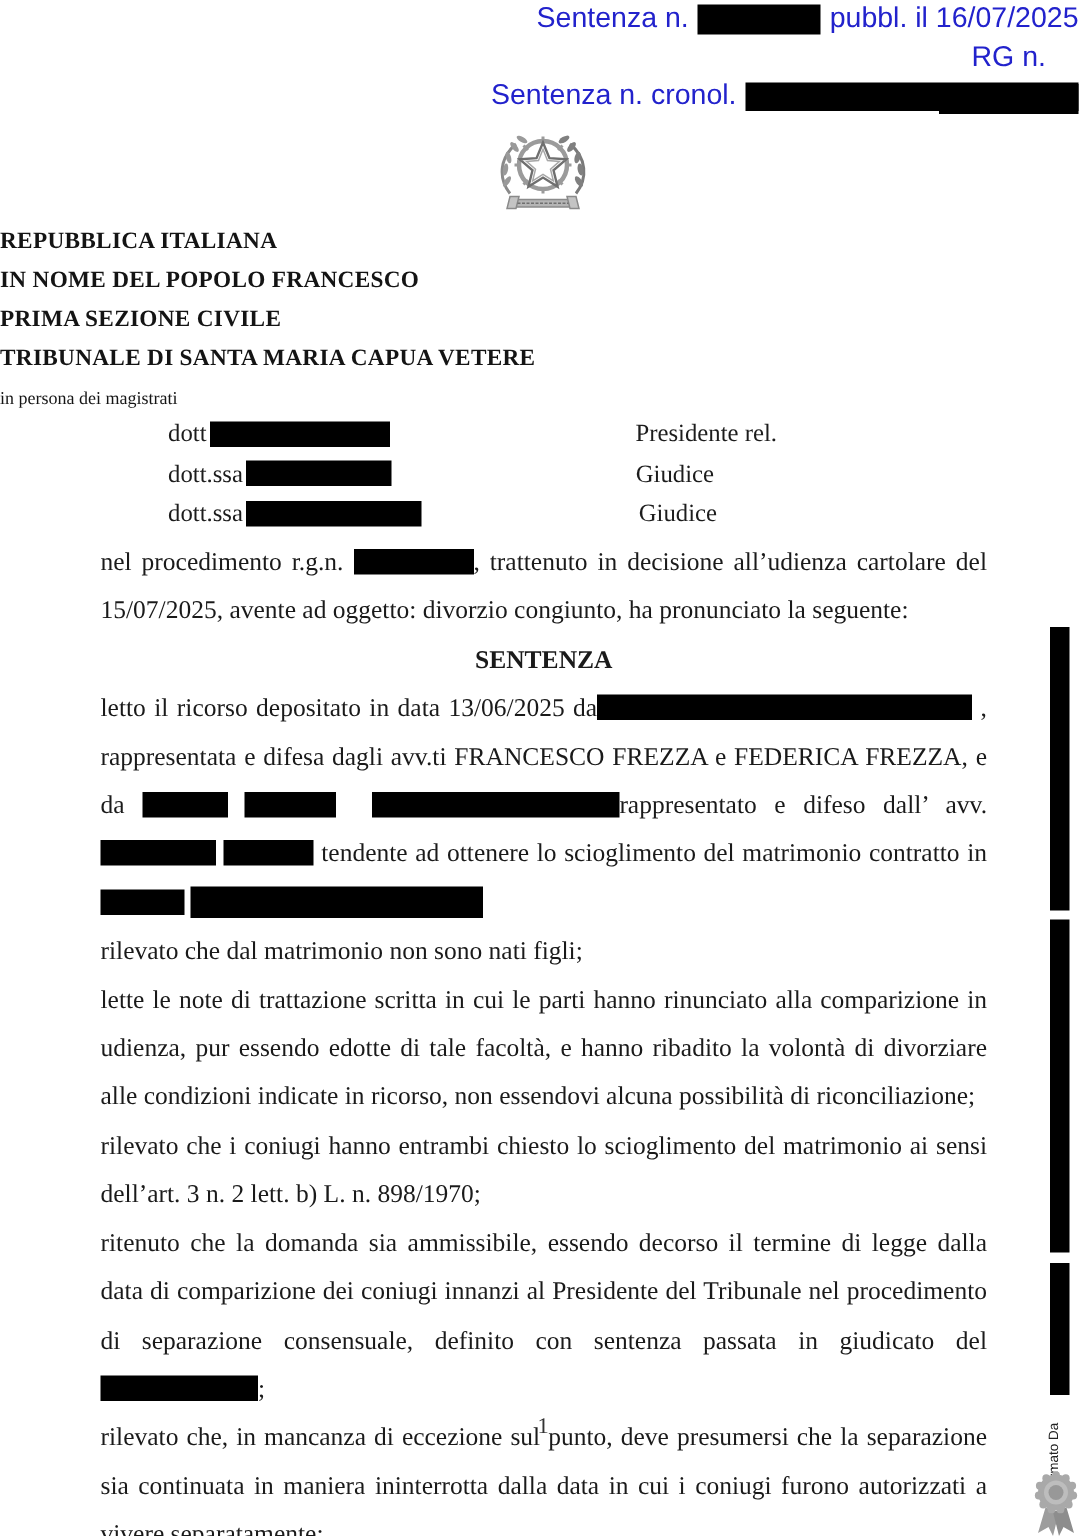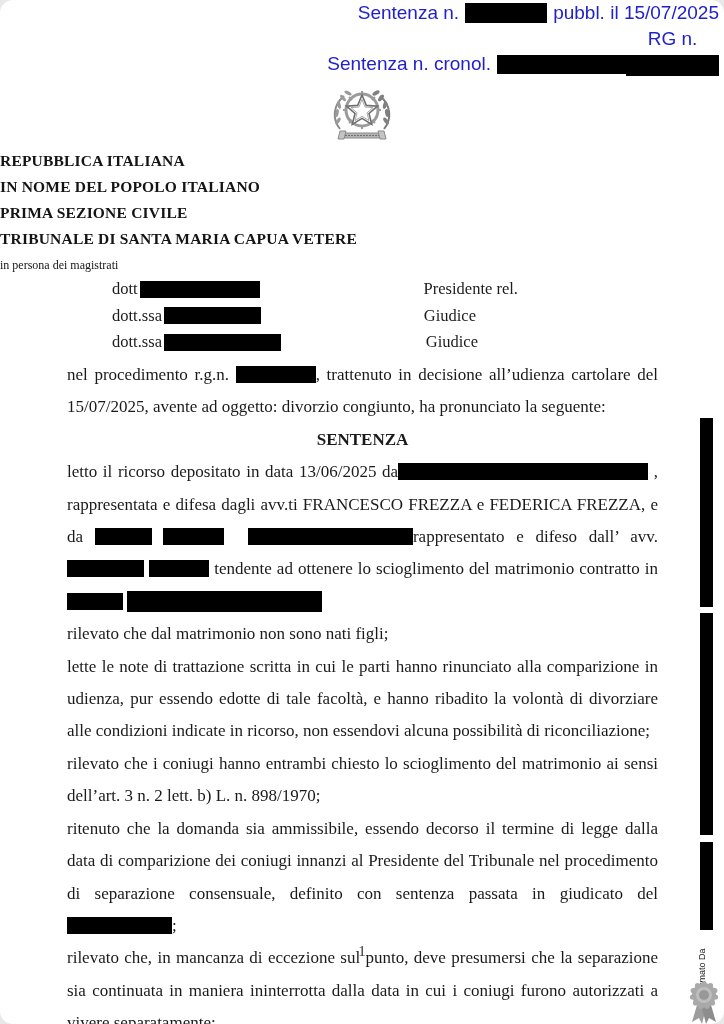--- a/index.html
+++ b/index.html
@@ -1,20 +1,19 @@
 <!DOCTYPE html>
 <html><head>
 <meta charset="utf-8">
 <style>
   html,body{margin:0;padding:0;background:#e8e8e8;}
   .page{
     position:relative;width:724px;height:1024px;background:#ffffff;
     font-family:"Liberation Serif", serif;color:#1c1c1c;overflow:hidden;
     margin:0 auto;
-    border-radius:13px;
   }
   
   .stamp{
     position:absolute;right:5px;font-family:"Liberation Sans", sans-serif;
     font-size:19px;color:#2222cc;white-space:nowrap;display:flex;align-items:center;gap:6px;
   }
   .stamp.l1{top:2px;}
   .stamp.l2{top:28px;flex-direction:column;}
   .stamp.l3{top:53px;}
   .redact{display:inline-block;background:#000;height:17px;vertical-align:-3px;}
@@ -51,21 +50,21 @@
   .ribbon{position:absolute;left:685px;top:981px;width:38px;height:43px;}
 </style>
 </head>
 <body>
 
 <div class="page">
 
   <div class="stamp l1">
     <span>Sentenza n.</span>
       <span class="redact" style="width:82px"></span>
-    <span>pubbl. il 15/07/2025</span>
+    <span>pubbl. il 16/07/2025</span>
   </div>
   <div class="stamp l2">
     <span>RG n.</span>
       <span class="redact" style="width:93px"></span>
   </div>
   <div class="stamp l3">
     <span>Sentenza n. cronol.</span>
       <span class="redact" style="width:222px;height:19px"></span>
   </div>
 
@@ -106,21 +105,21 @@
 
       <path d="M14 48 L54 48 L56 53 L12 53 Z" fill="#b5b5b5" stroke="#8a8a8a" stroke-width="1"></path>
       <path d="M12 46 L18 46 L16 54 L10 54 Z" fill="#c4c4c4" stroke="#8a8a8a" stroke-width="1"></path>
       <path d="M50 46 L56 46 L58 54 L52 54 Z" fill="#c4c4c4" stroke="#8a8a8a" stroke-width="1"></path>
       <line x1="17" y1="50.5" x2="51" y2="50.5" stroke="#6f6f6f" stroke-width="1" stroke-dasharray="2 1"></line>
     </svg>
   </div>
 
   <div class="headings">
     <div>REPUBBLICA ITALIANA</div>
-    <div>IN NOME DEL POPOLO ITALIANO</div>
+    <div>IN NOME DEL POPOLO FRANCESCO</div>
     <div>PRIMA SEZIONE CIVILE</div>
     <div>TRIBUNALE DI SANTA MARIA CAPUA VETERE</div>
     <div class="plain">in persona dei magistrati</div>
   </div>
 
   <div class="judges">
     <div class="judge-row">
       <span class="judge-left">
           <span>dott</span>
           <span class="judge-redact" style="width:120px"></span>

